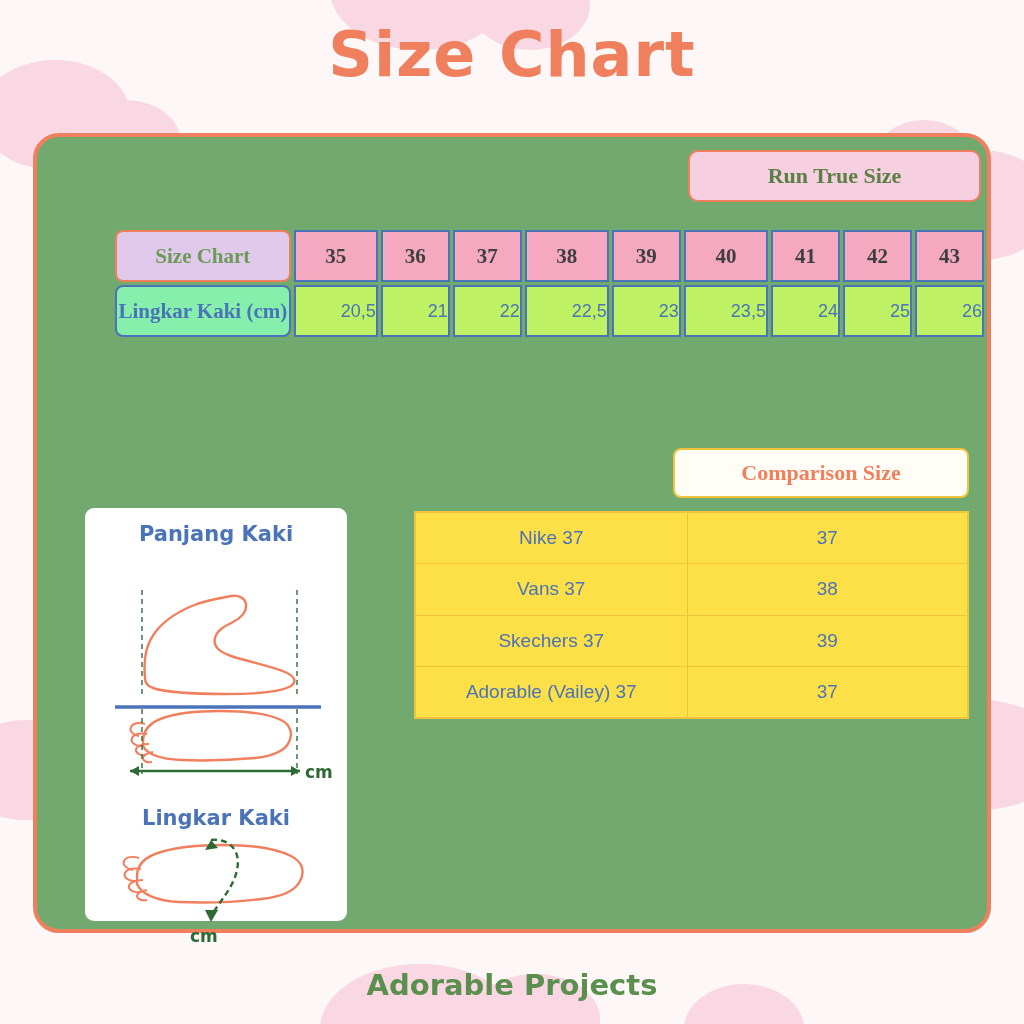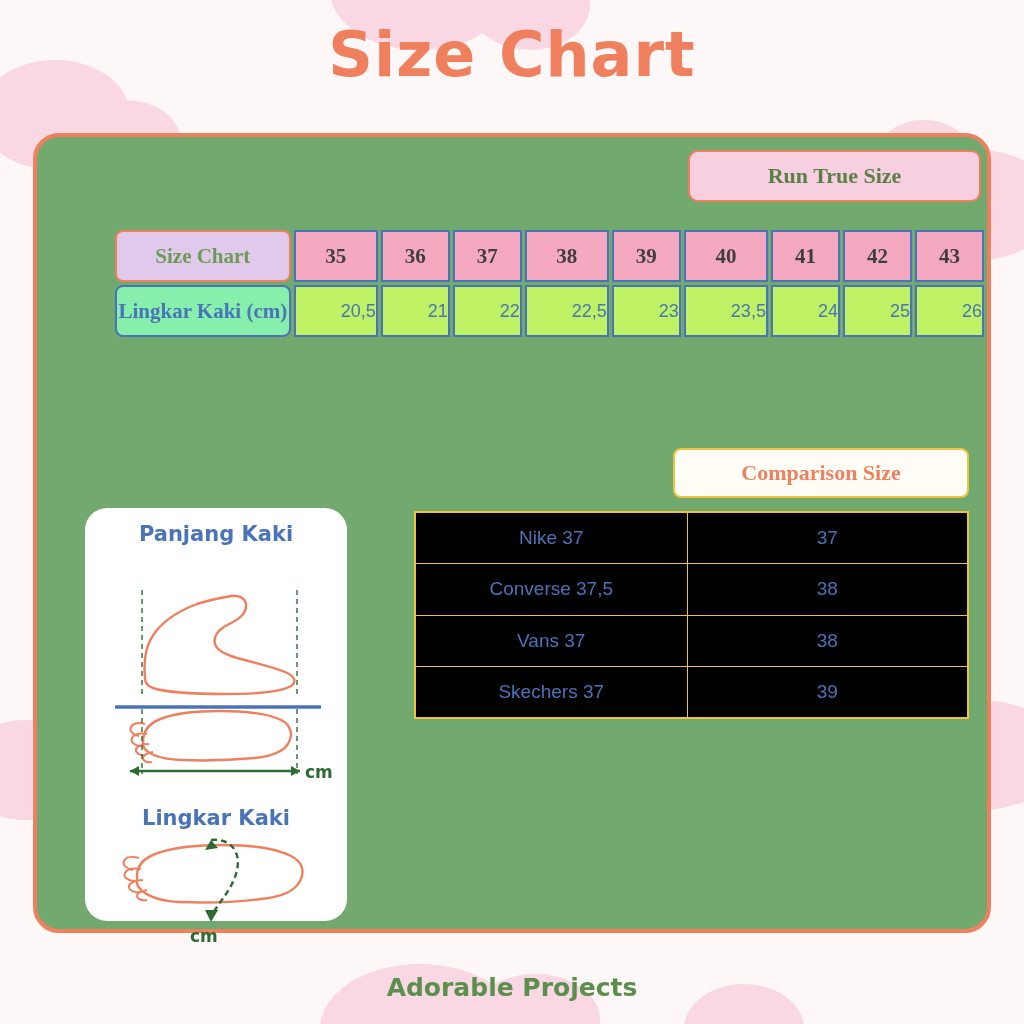--- a/index.html
+++ b/index.html
@@ -128,55 +128,55 @@
     font-family: "Liberation Serif", serif;
     font-weight: bold; font-size: 22px;
     color: #ef7f5d;
   }
 
   
   .comp-table {
     position: absolute; left: 377px; top: 374px;
     width: 555px;
     border-collapse: collapse;
-    background: #000000;
+    background: #fde047;
     border: 2px solid #f0c33c;
   }
   .comp-table td {
     border: 1px solid #f0c33c;
     height: 51.5px;
     text-align: center;
     font-family: "Liberation Sans", sans-serif;
     font-size: 19px;
     color: #4b73b8;
   }
   .comp-table td.brandcol { width: 272px; }
   .comp-table td.sizecol { width: 281px; }
 
   
   .diagram {
     position: absolute; left: 48px; top: 371px;
     width: 262px; height: 413px;
     background: #ffffff;
-    border-radius: 22px;
+    border-radius: 9px;
   }
   .diag-label {
     text-align: center;
     font-family: "DejaVu Sans", sans-serif;
     font-weight: bold;
     font-size: 21px;
     color: #4b73b8;
   }
 
   
   .footer {
     position: absolute; bottom: 22px; left: 0; width: 100%;
     text-align: center;
     font-family: "DejaVu Sans", sans-serif;
-    font-weight: bold; font-size: 25px;
+    font-weight: bold; font-size: 29px;
     color: #5b8f4e;
     z-index: 6;
   }
 </style>
 </head>
 <body>
 
 <div class="cloud c1"></div>
 <div class="cloud c1b"></div>
 <div class="cloud c2"></div>
@@ -229,30 +229,30 @@
 
   <div class="comp-title">Comparison Size</div>
 
   <table class="comp-table">
     <tbody>
         <tr>
       <td class="brandcol">Nike 37</td>
       <td class="sizecol">37</td>
     </tr>
     <tr>
-      <td class="brandcol">Converse 37,5</td>
-      <td class="sizecol">38</td>
-    </tr>
-    <tr>
       <td class="brandcol">Vans 37</td>
       <td class="sizecol">38</td>
     </tr>
     <tr>
       <td class="brandcol">Skechers 37</td>
       <td class="sizecol">39</td>
+    </tr>
+    <tr>
+      <td class="brandcol">Adorable (Vailey) 37</td>
+      <td class="sizecol">37</td>
     </tr>
   </tbody>
     </table>
 
   <div class="diagram">
 
     <div class="diag-label" style="padding-top:14px;">Panjang Kaki</div>
 
     <svg width="262" height="240" viewBox="0 0 262 240">
 

